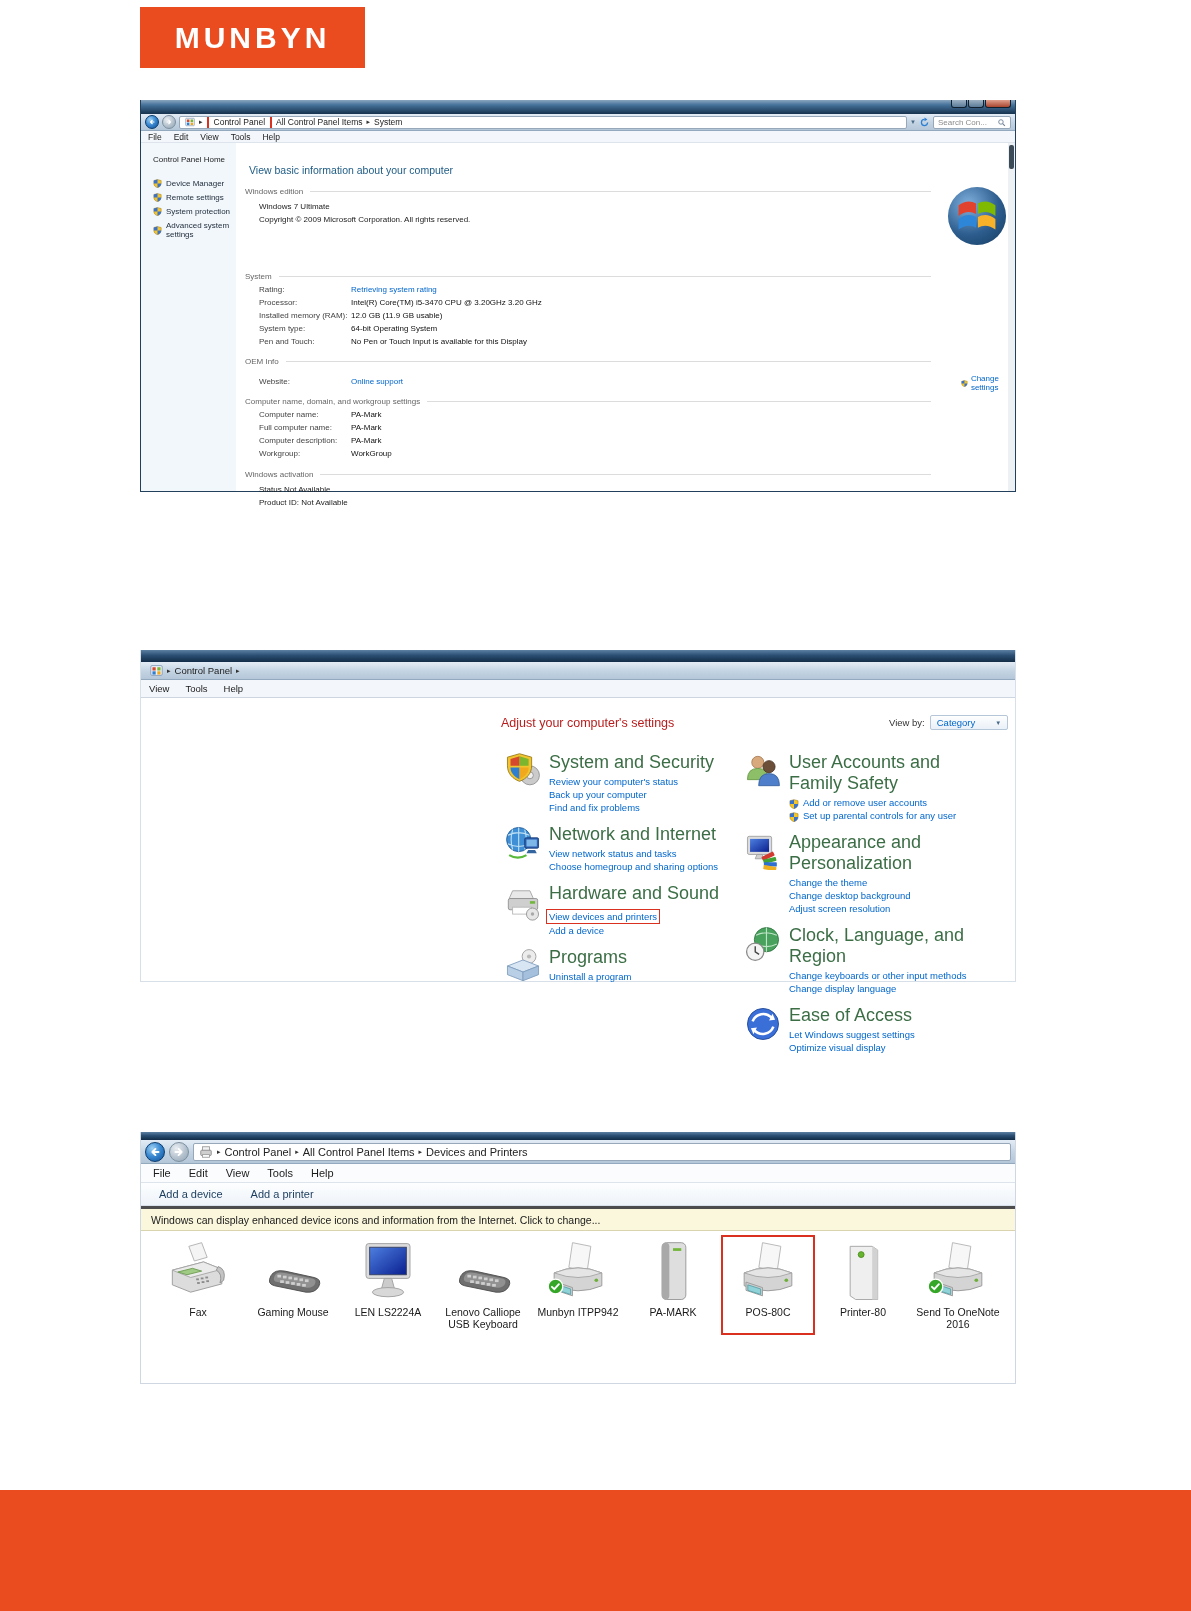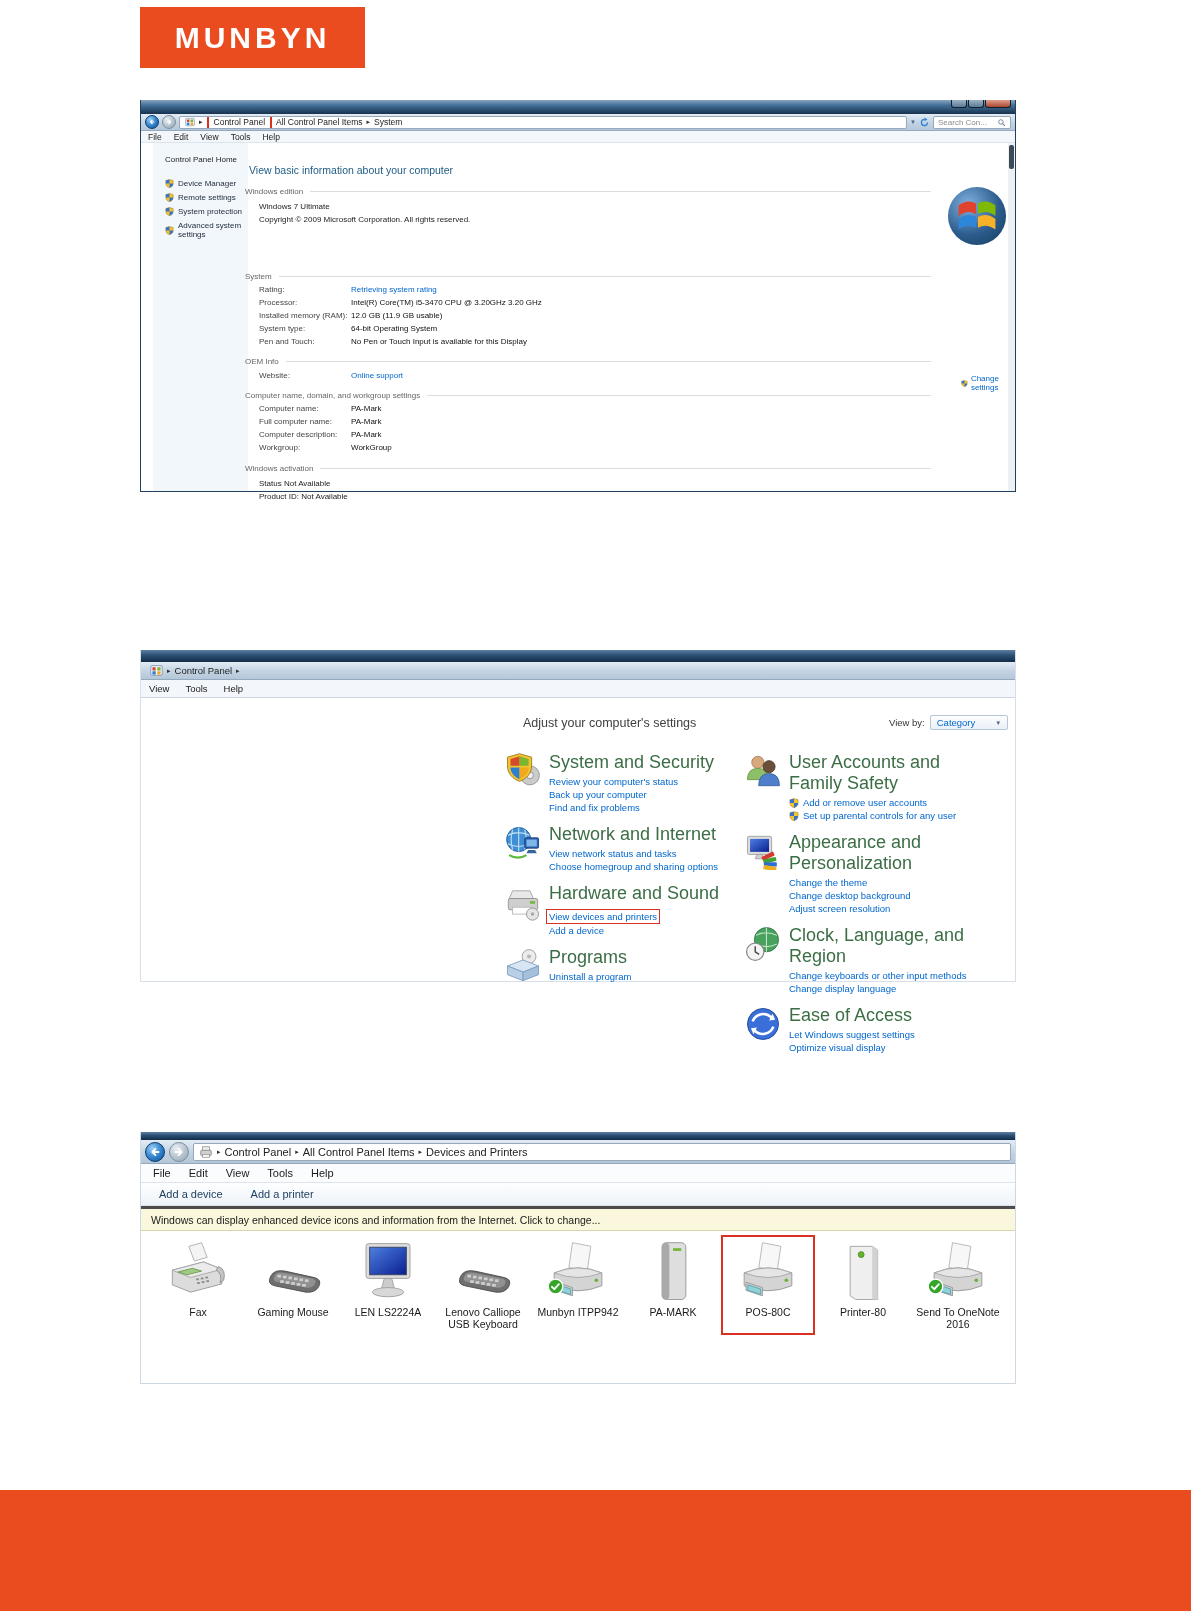--- a/index.html
+++ b/index.html
@@ -36,21 +36,21 @@
   .mbar span { cursor:default; }
   .redbox { border:2px solid #D93020; display:inline-flex; align-items:center; }
 
   
   .w1 { top:100px; height:392px; border:1px solid #22405c; border-top:none; }
   .w1 .ab { height:17px; font-size:8.5px; }
   .w1 .crumb { height:13px; }
   .w1 .searchf { width:78px; height:13px; font-size:8px; }
   .w1 .mbar { height:12px; font-size:8.5px; gap:12px; padding:0 7px; }
   .body1 { position:relative; width:100%; height:348px; background:#fff; }
-  .sb { position:absolute; left:12px; top:0; width:95px; height:100%; background:#f2f7fc; padding:12px 0 0 12px; font-size:8px; color:#1d2a38; }
+  .sb { position:absolute; left:0; top:0; width:95px; height:100%; background:#f2f7fc; padding:12px 0 0 12px; font-size:8px; color:#1d2a38; }
   .sb .home { margin-bottom:15px; color:#222; }
   .sb .it { display:flex; align-items:center; gap:4px; margin-bottom:5px; cursor:default; }
   .sb .it svg { width:9px; height:9px; flex:0 0 auto; }
   .main1 { position:absolute; left:100px; top:12px; width:690px; padding-top:9px; font-size:8px; color:#333; }
   .ptitle { color:#1E5C85; font-size:10.5px; padding-left:8px; margin-bottom:11px; }
   .sechdr { display:flex; align-items:center; color:#666; font-size:8px; padding-left:4px; }
   .sechdr::after { content:""; flex:1; border-top:1px solid #dcdcdc; margin-left:7px; }
   .sgap { margin-top:9px; }
   .line { padding-left:18px; line-height:13px; color:#222; }
   .row { display:flex; padding-left:18px; line-height:12px; margin-top:1px; }
@@ -63,32 +63,32 @@
   .scrt { position:absolute; right:0; top:0; width:7px; height:100%; background:#eef1f4; }
   .scrt .thumb { position:absolute; left:1px; top:2px; width:5px; height:24px; background:#3d4a57; border-radius:2px; }
 
   
   .w2 { top:650px; height:332px; border:1px solid #d7dfe8; border-top:none; }
   .w2 .sliver { height:12px; }
   .w2 .ab { height:18px; font-size:9.5px; }
   .w2 .crumb { height:14px; background:transparent; border:none; }
   .w2 .mbar { height:18px; font-size:9.5px; gap:16px; padding:0 8px; border-bottom:1px solid #cdd6e0; }
   .body2 { position:relative; width:100%; height:282px; background:#fff; }
-  .cptitle { position:absolute; left:382px; top:18px; font-size:12.5px; color:#404040; }
+  .cptitle { position:absolute; left:360px; top:18px; font-size:12.5px; color:#b91c1c; }
   .viewby { position:absolute; left:748px; top:17px; display:flex; align-items:center; gap:5px; font-size:9.5px; color:#333; }
   .vbtn { border:1px solid #b4c6d8; background:linear-gradient(#fefefe,#e9f0f7); border-radius:2px;
           padding:1px 6px; display:flex; gap:20px; align-items:center; color:#0066CC; }
   .caret { font-size:6px; color:#4a6a8a; }
   .colL { position:absolute; left:363px; top:54px; width:238px; }
   .colR { position:absolute; left:603px; top:54px; width:250px; }
   .cat { display:flex; gap:7px; margin-bottom:10px; }
   .cat .cicon { width:38px; height:38px; flex:0 0 auto; }
   .ctitle { font-size:18px; color:#3C6E46; margin-bottom:2px; cursor:pointer; }
   .clink { display:block; font-size:9.5px; line-height:13px; color:#0066CC; text-decoration:none; cursor:pointer; }
-  .clink.sh { display:flex; align-items:center; gap:4px; }
+  .clink.sh { display:flex; align-items:flex-end; gap:4px; }
   .clink svg { width:10px; height:10px; flex:0 0 auto; }
   .rb2 { border:1.5px solid #D93020; padding:0 2px; margin-left:-3px; }
 
   
   .w3 { top:1132px; height:252px; border:1px solid #cfd8e2; border-top:none; }
   .w3 .sliver { height:8px; }
   .w3 .ab { height:24px; font-size:11px; gap:4px; }
   .w3 .crumb { height:18px; }
   .w3 .orb { width:20px; height:20px; }
   .w3 .mbar { height:19px; font-size:11px; gap:18px; padding:0 12px; background:#fbfcfe; }
@@ -394,21 +394,21 @@
               <span class="val">64-bit Operating System</span>
           </div>
           <div class="row">
             <span class="lbl">Pen and Touch:</span>
               <span class="val">No Pen or Touch Input is available for this Display</span>
           </div>
         </div>
         <div class="sechdr sgap">
             <span>OEM Info</span>
           </div>
-        <div class="row" style="margin-top:4px">
+        <div class="row" style="margin-top:10px">
           <span class="lbl">Website:</span>
           <a class="lnk">Online support</a>
         </div>
         <div class="sechdr sgap">
             <span>Computer name, domain, and workgroup settings</span>
           </div>
         <div style="margin-top:3px">
           <div class="row">
             <span class="lbl">Computer name:</span>
               <span class="val">PA-Mark</span>

